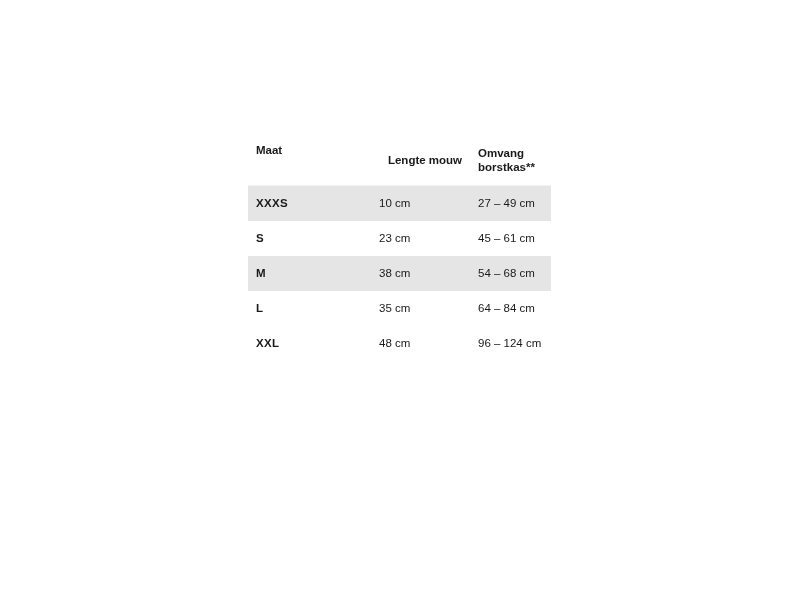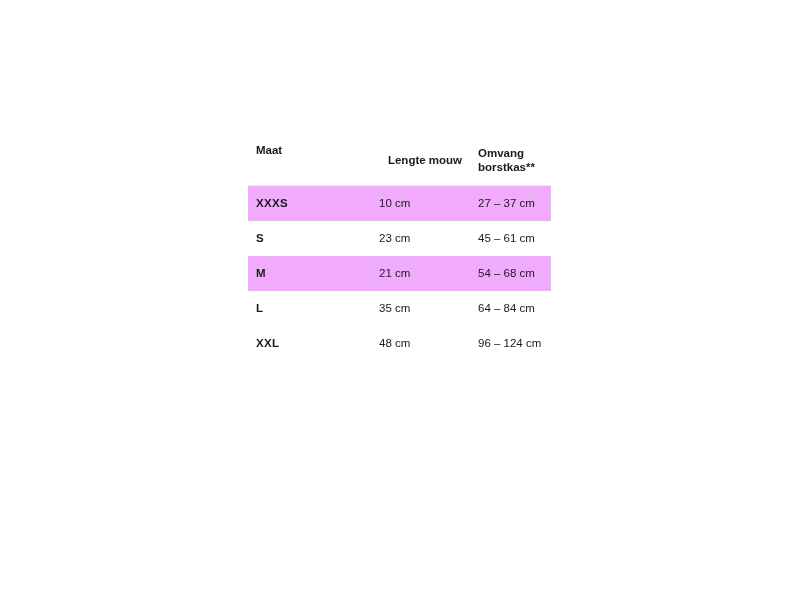--- a/index.html
+++ b/index.html
@@ -50,21 +50,21 @@
 
   thead th.th-size {
     vertical-align: top;
     padding-top: 7px;
     padding-left: 8px;
   }
   thead th.th-len   { padding-left: 8px; text-align: center; }
   thead th.th-chest { padding-left: 7px; }
 
   tbody tr { height: 35px; }
-  tbody tr.stripe { background: #f0abfc; }
+  tbody tr.stripe { background: #e5e5e5; }
 
   tbody td {
     padding: 0;
     height: 35px;
     vertical-align: middle;
     line-height: 14px;
     font-size: 11.5px;
     color: #1a1a1a;
     white-space: nowrap;
   }
@@ -94,30 +94,30 @@
         <th class="th-chest">
           <span>Omvang</span><br>
           <span>borstkas**</span>
         </th>
       </tr>
     </thead>
     <tbody id="size-table-body">
         <tr class="stripe">
           <td class="cell-size">XXXS</td>
           <td class="cell-len">10 cm</td>
-          <td class="cell-chest">27 – 37 cm</td>
+          <td class="cell-chest">27 – 49 cm</td>
         </tr>
         <tr>
           <td class="cell-size">S</td>
           <td class="cell-len">23 cm</td>
           <td class="cell-chest">45 – 61 cm</td>
         </tr>
         <tr class="stripe">
           <td class="cell-size">M</td>
-          <td class="cell-len">21 cm</td>
+          <td class="cell-len">38 cm</td>
           <td class="cell-chest">54 – 68 cm</td>
         </tr>
         <tr>
           <td class="cell-size">L</td>
           <td class="cell-len">35 cm</td>
           <td class="cell-chest">64 – 84 cm</td>
         </tr>
         <tr>
           <td class="cell-size">XXL</td>
           <td class="cell-len">48 cm</td>

